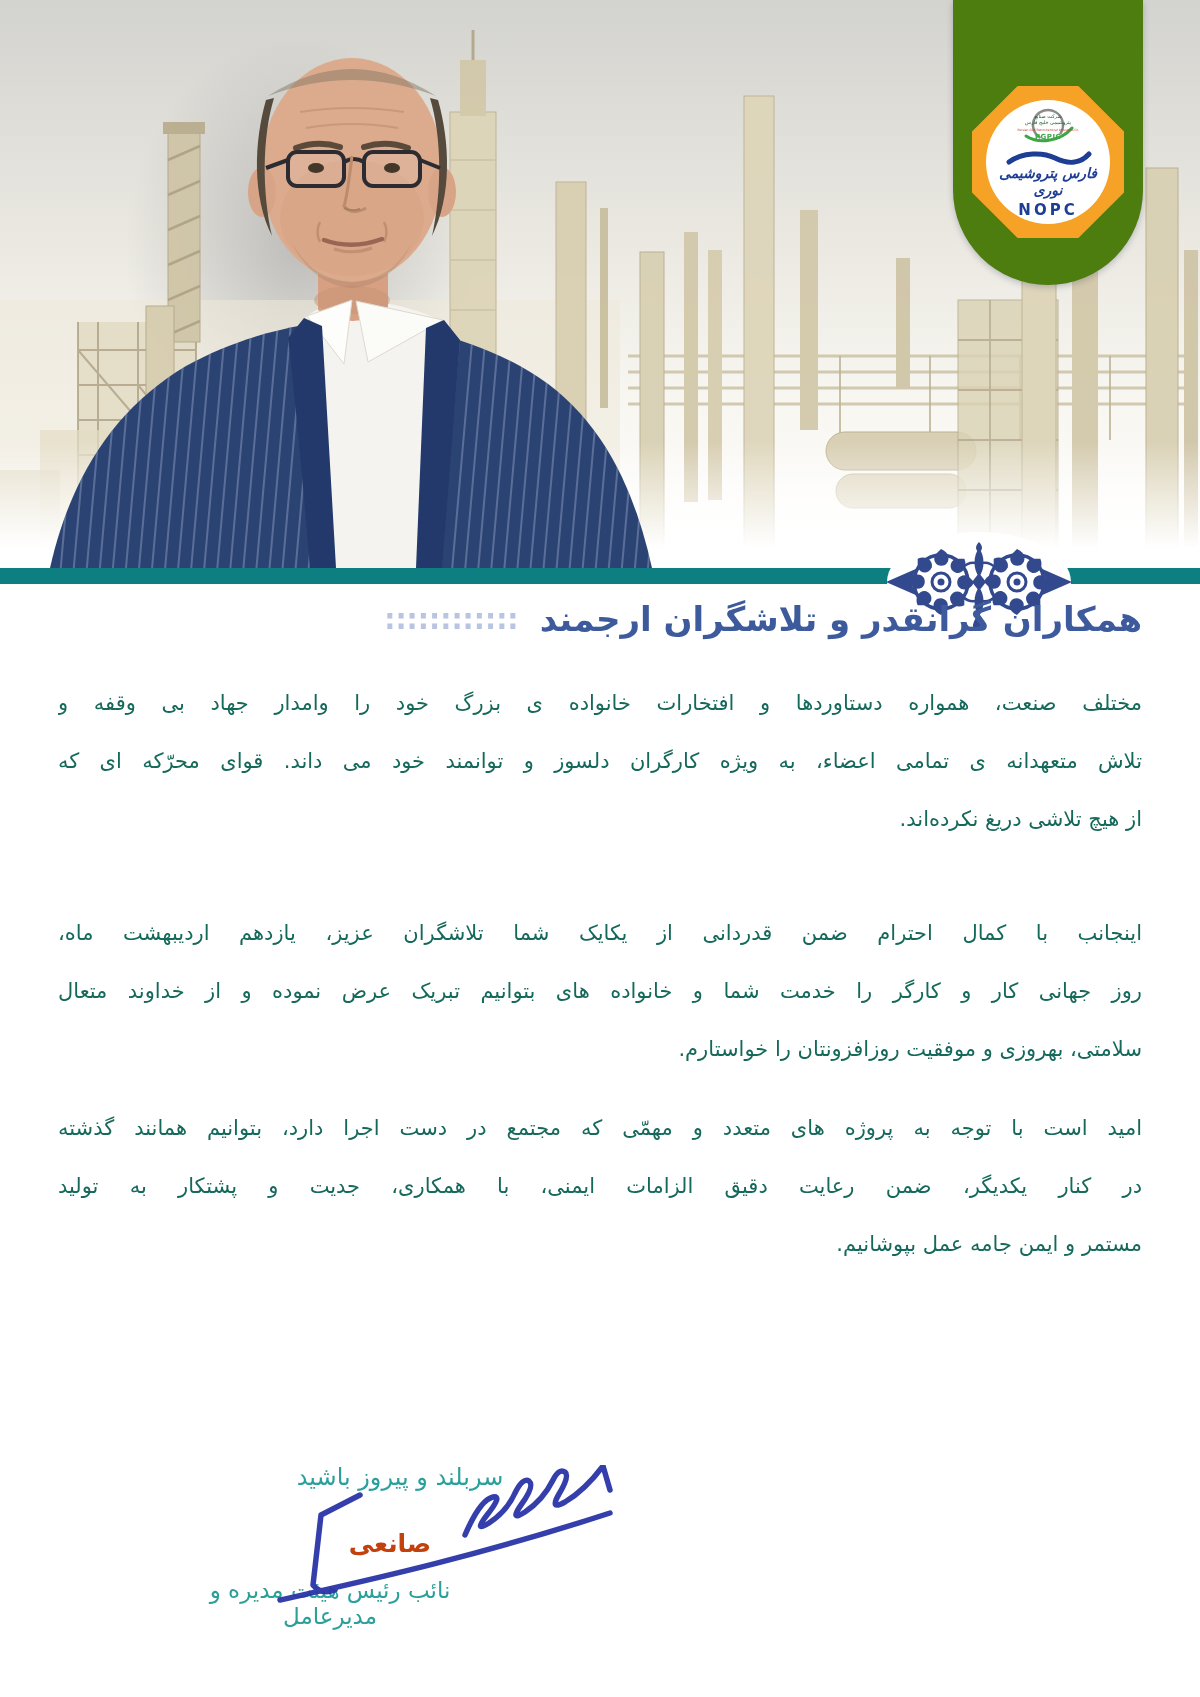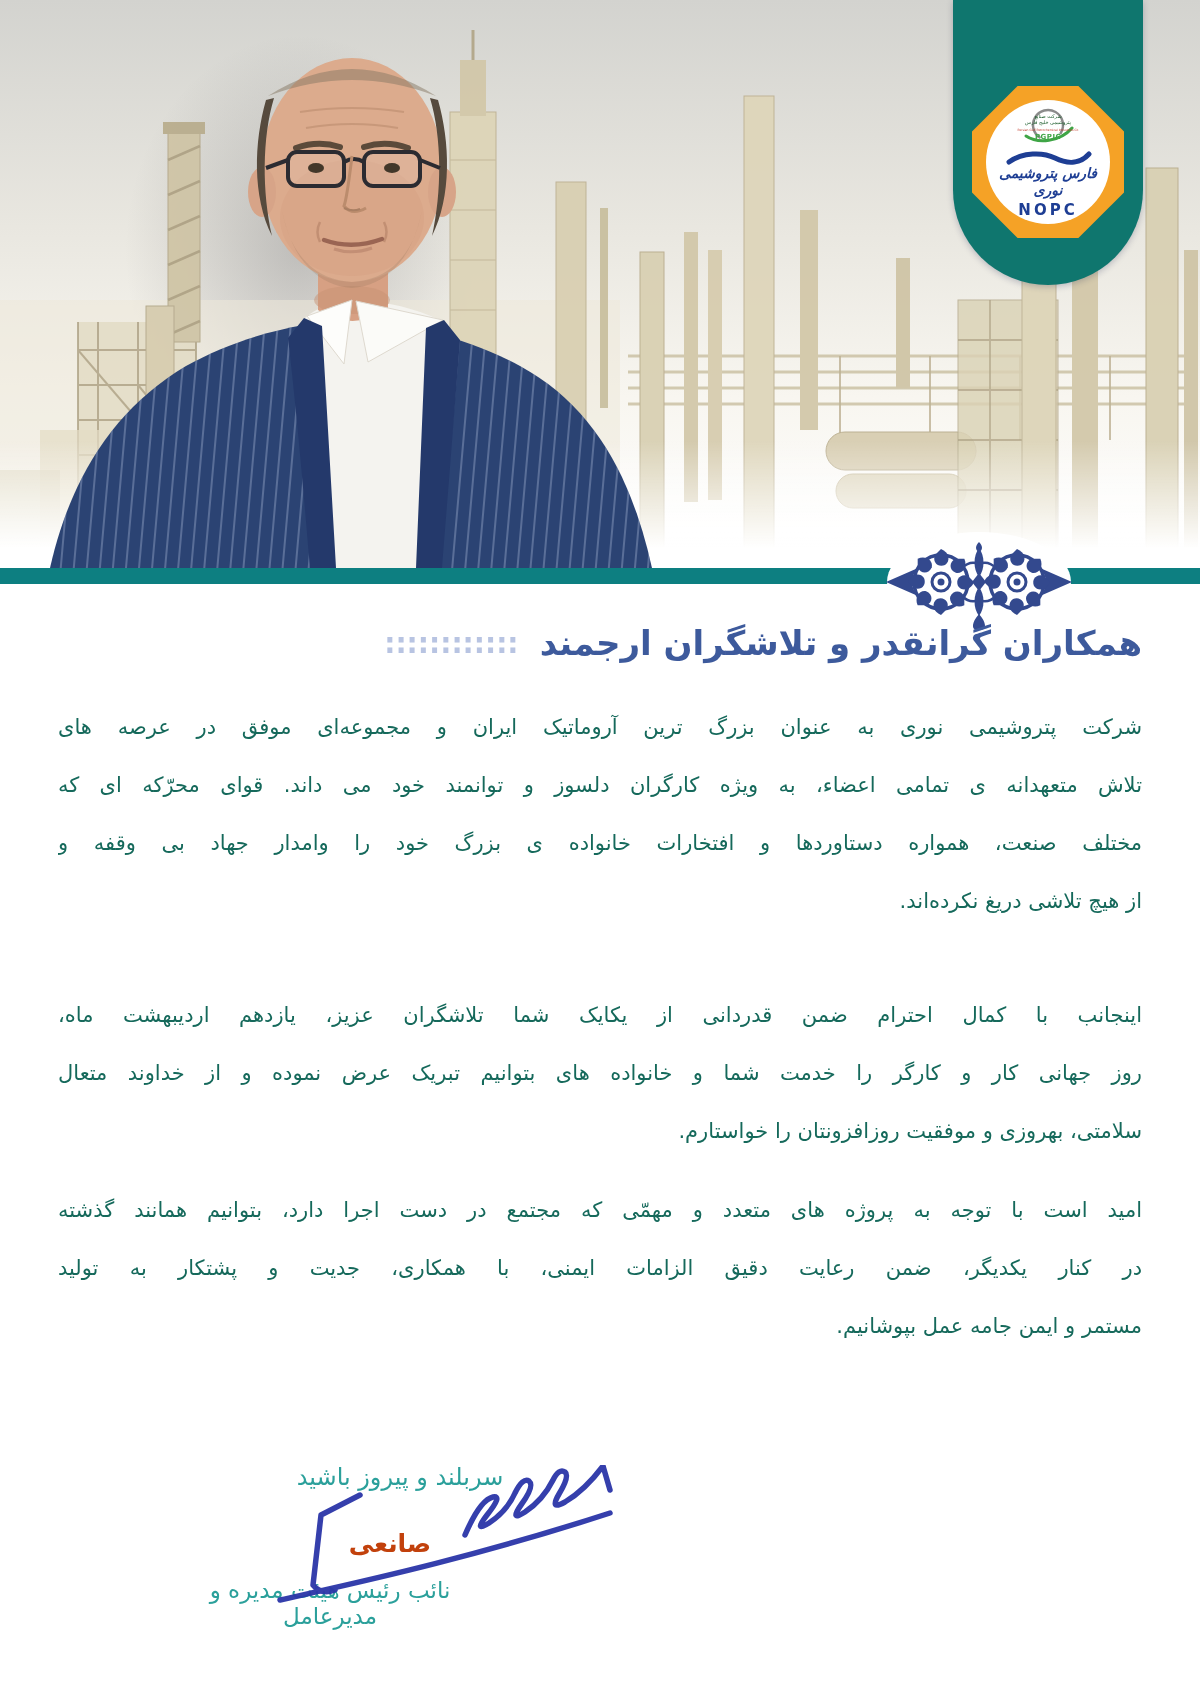--- a/index.html
+++ b/index.html
@@ -5,21 +5,21 @@
   html,body{margin:0;padding:0;background:#e9e9e9;}
   .page{
     position:relative;width:1200px;height:1697px;margin:0 auto;background:#ffffff;
     overflow:hidden;font-family:"DejaVu Sans", sans-serif;
   }
   
   .photo{position:absolute;top:0;left:0;width:1200px;height:568px;z-index:1;overflow:hidden;}
   .photo svg{display:block;}
   
   .ribbon{
-    position:absolute;left:953px;top:0;width:190px;height:285px;background:#0f766e;
+    position:absolute;left:953px;top:0;width:190px;height:285px;background:#4d7c0f;
     border-radius:0 0 95px 95px;z-index:5;box-shadow:0 2px 6px rgba(30,40,80,.25);
   }
   .octagon{
     position:absolute;left:19px;top:86px;width:152px;height:152px;background:#F5A226;
     clip-path:polygon(30% 0,70% 0,100% 30%,100% 70%,70% 100%,30% 100%,0 70%,0 30%);
   }
   .logo-circle{
     position:absolute;left:14px;top:14px;width:124px;height:124px;border-radius:50%;
     background:#ffffff;display:flex;flex-direction:column;align-items:center;justify-content:center;
     overflow:hidden;text-align:center;
@@ -29,21 +29,21 @@
   .pgpic-fa{position:absolute;left:2px;top:7px;width:48px;font-size:5px;line-height:6px;color:#1a5c2a;direction:rtl;}
   .pgpic-en{position:absolute;left:-20px;top:22px;width:92px;font-size:3px;line-height:4px;color:#c0392b;white-space:nowrap;}
   .pgpic-abbr{position:absolute;left:0;top:27px;width:52px;font-size:7px;font-weight:bold;color:#3FA546;letter-spacing:.5px;}
   .wave{margin:1px 0 0 0;}
   .company-fa{width:118px;font-size:14px;line-height:17px;font-weight:bold;font-style:italic;color:#1E3E94;direction:rtl;}
   .company-abbr{margin-top:2px;font-size:15px;font-weight:bold;letter-spacing:3px;color:#1E3E94;}
   
   .tealbar{position:absolute;top:568px;left:0;width:1200px;height:16px;background:#0D7F81;z-index:2;}
   .ornament{position:absolute;left:884px;top:530px;z-index:3;}
   
-  .content{position:absolute;top:614px;right:58px;width:1084px;direction:rtl;z-index:6;}
+  .content{position:absolute;top:590px;right:58px;width:1084px;direction:rtl;z-index:6;}
   .title-row{height:58px;line-height:58px;text-align:right;white-space:nowrap;}
   .title{font-size:34px;font-weight:bold;color:#3D5A9C;}
   .dots{font-size:28px;font-weight:bold;color:#B8C4E2;letter-spacing:4px;margin-right:16px;vertical-align:2px;}
   .greeting{margin-top:8px;height:46px;line-height:46px;font-size:26px;color:#15695B;text-align:right;}
   .para{margin:0;}
   .para.p1{margin-top:26px;}
   .para.p2{margin-top:56px;}
   .para.p3{margin-top:21px;}
   .jline{height:58px;line-height:58px;font-size:21px;color:#15695B;text-align:justify;text-align-last:justify;overflow:hidden;}
   .jline.last{text-align:right;text-align-last:right;}
@@ -291,23 +291,22 @@
     </g>
   </svg>
 
   <div class="content">
     <div class="title-row">
       <span class="title">همکاران گرانقدر و تلاشگران ارجمند</span>
       <span class="dots">::::::::::::</span>
     </div>
 
     <div class="para p1">
-      <div class="jline">شرکت پتروشیمی نوری به عنوان بزرگ ترین آروماتیک ایران و مجموعه‌ای موفق در عرصه های</div>
+      <div class="jline">مختلف صنعت، همواره دستاوردها و افتخارات خانواده ی بزرگ خود را وامدار جهاد بی وقفه و</div>
       <div class="jline">تلاش متعهدانه ی تمامی اعضاء، به ویژه کارگران دلسوز و توانمند خود می داند. قوای محرّکه ای که</div>
-      <div class="jline">مختلف صنعت، همواره دستاوردها و افتخارات خانواده ی بزرگ خود را وامدار جهاد بی وقفه و</div>
       <div class="jline last">از هیچ تلاشی دریغ نکرده‌اند.</div>
     </div>
 
     <div class="para p2">
       <div class="jline">اینجانب با کمال احترام ضمن قدردانی از یکایک شما تلاشگران عزیز، یازدهم اردیبهشت ماه،</div>
       <div class="jline">روز جهانی کار و کارگر را خدمت شما و خانواده های بتوانیم تبریک عرض نموده و از خداوند متعال</div>
       <div class="jline last">سلامتی، بهروزی و موفقیت روزافزونتان را خواستارم.</div>
     </div>
 
     <div class="para p3">

